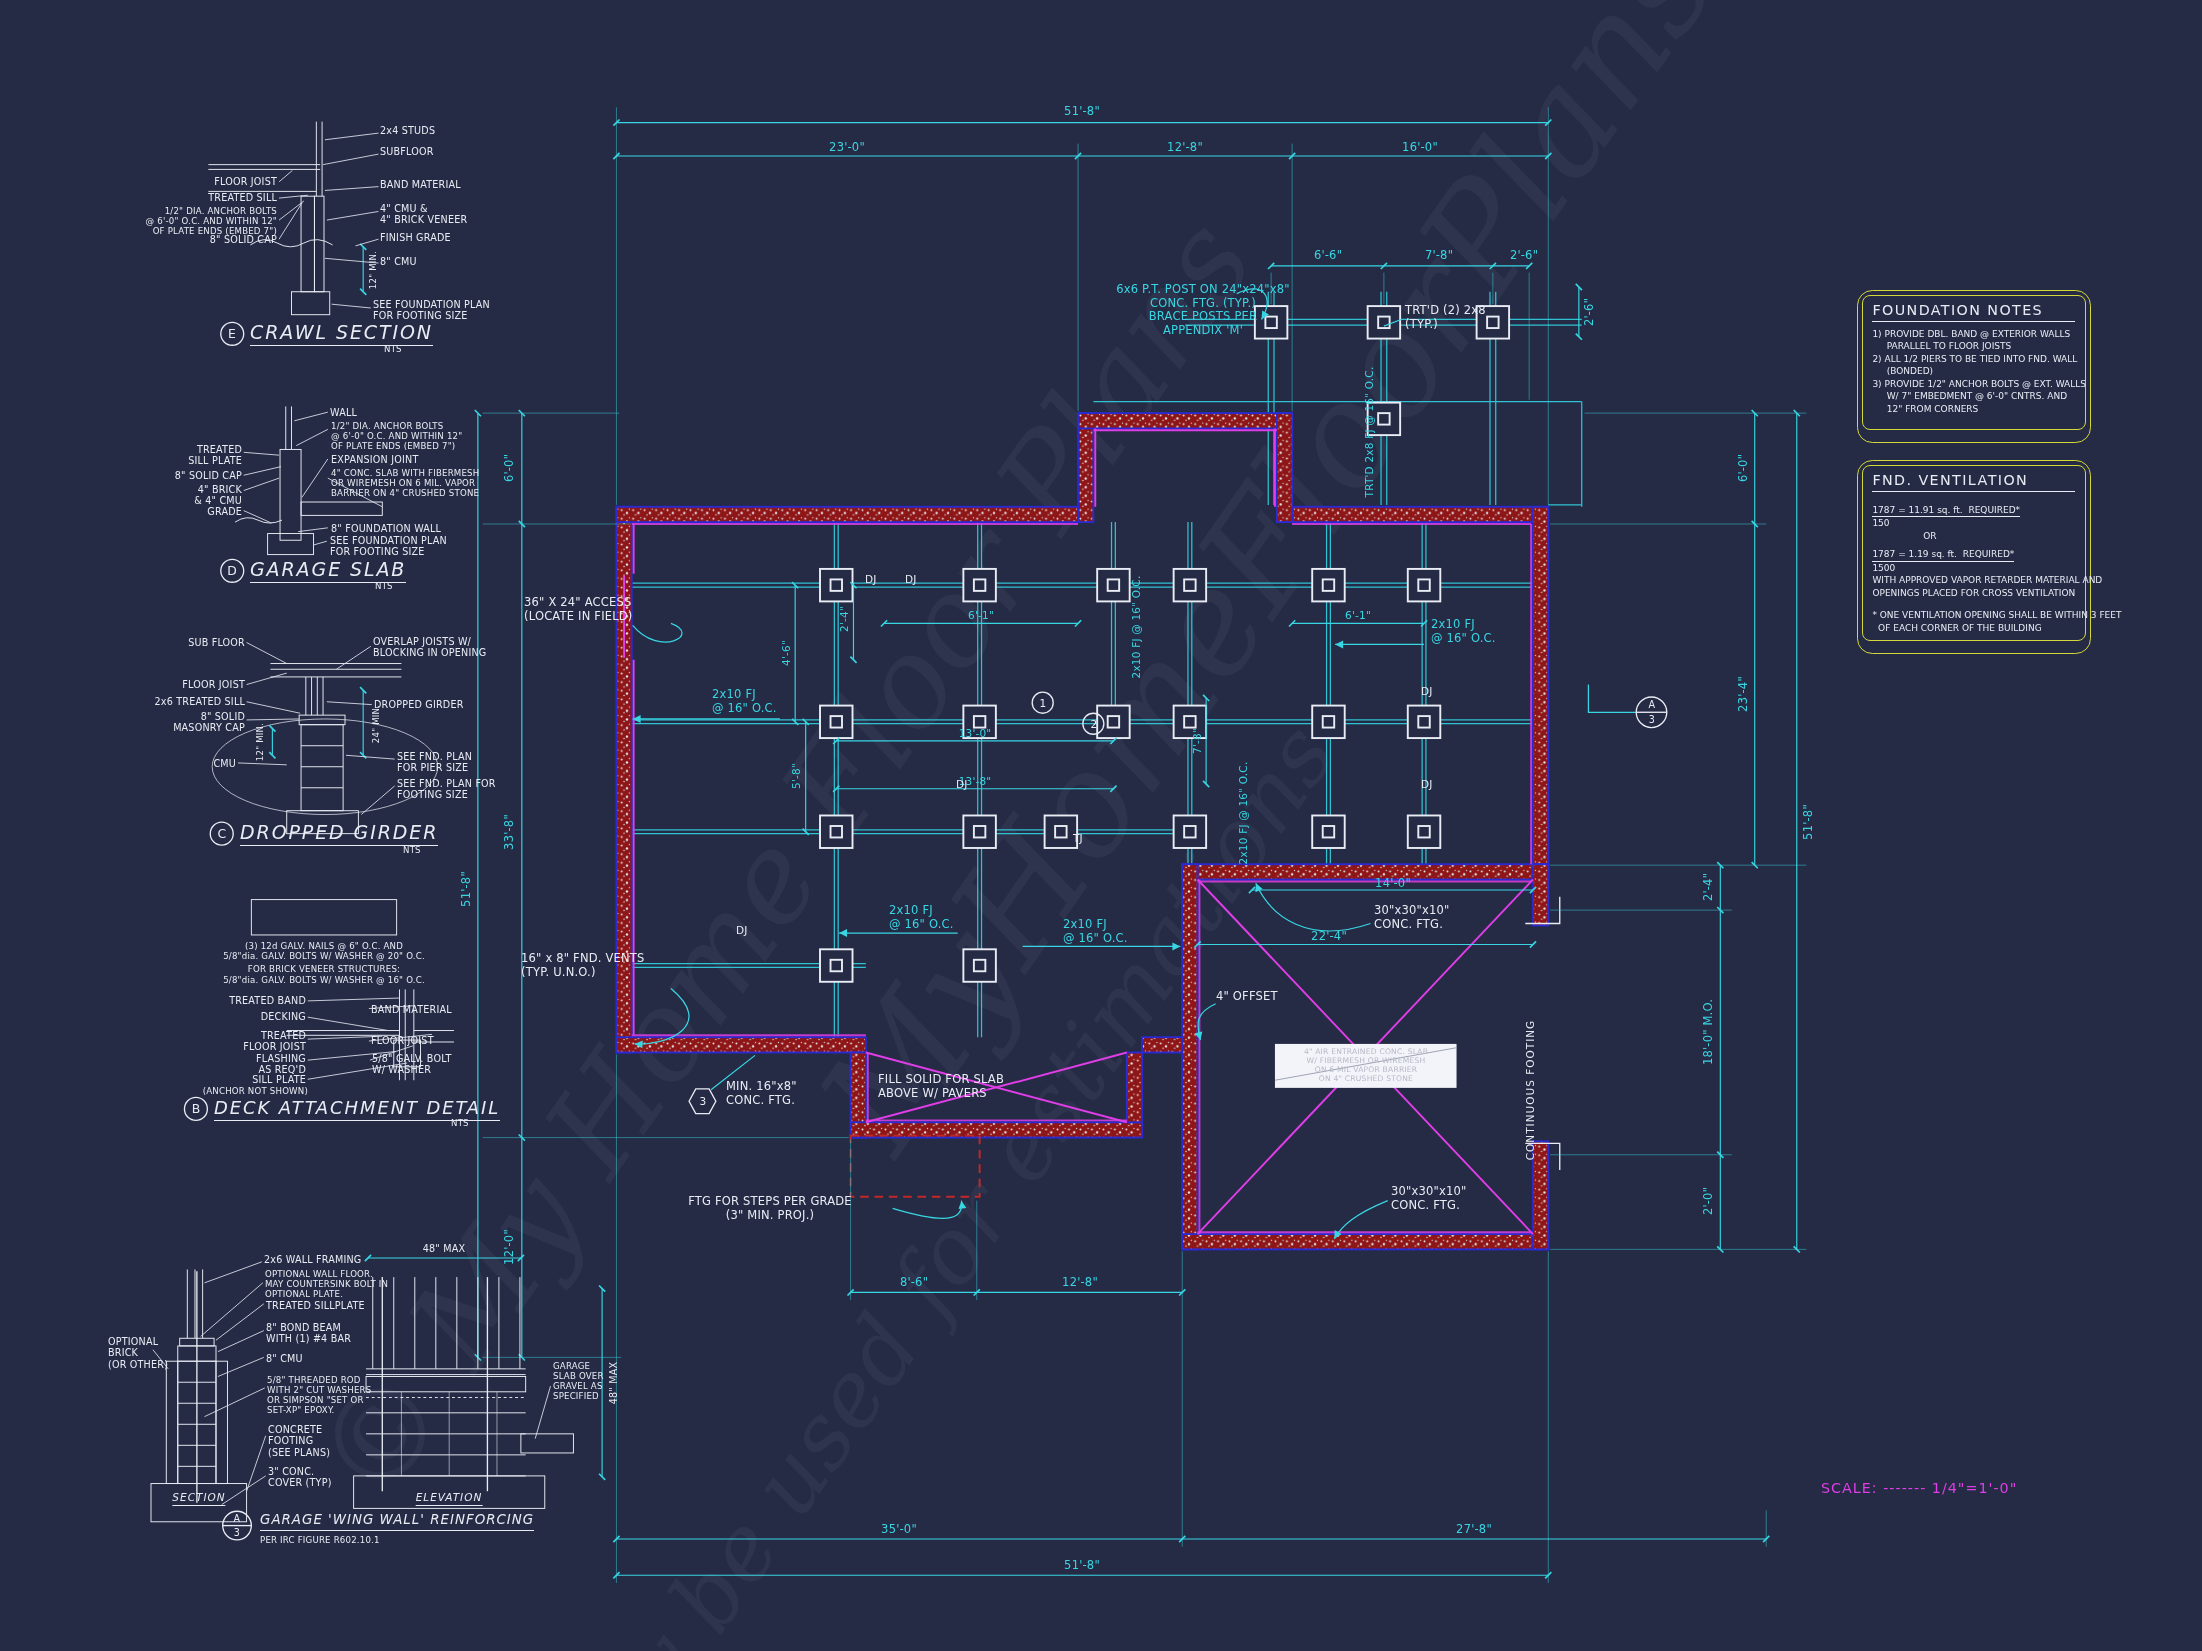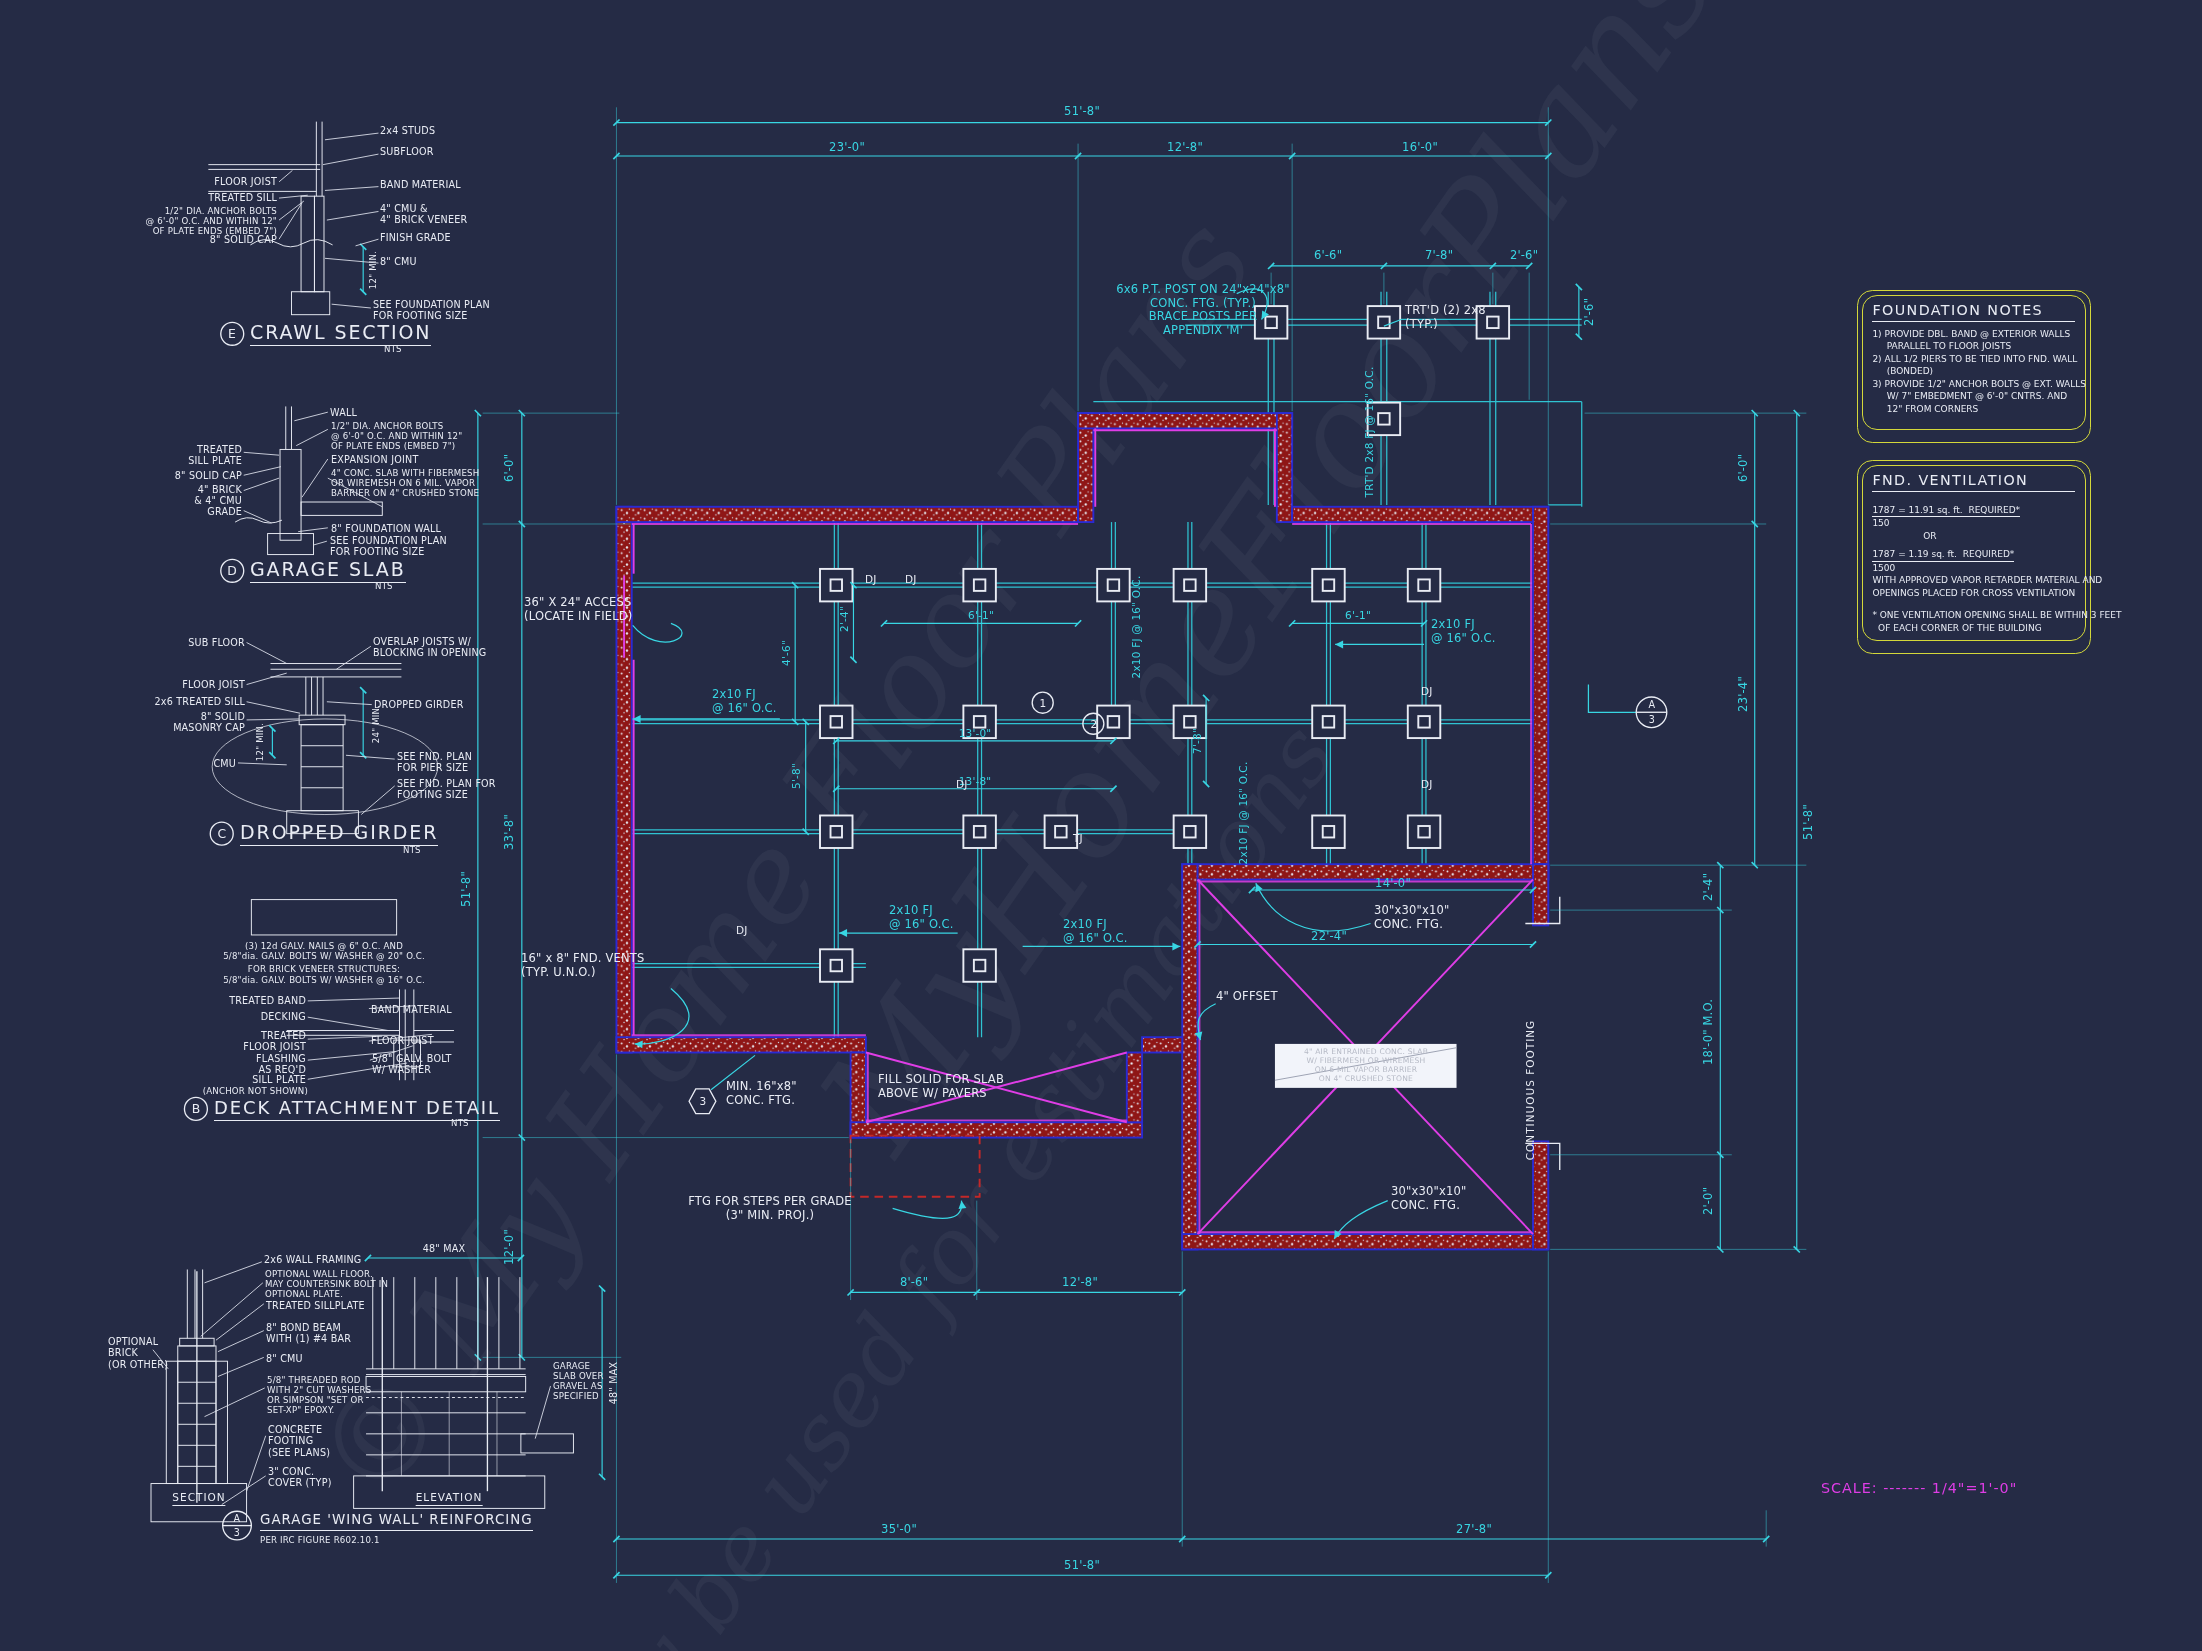--- a/index.html
+++ b/index.html
@@ -7,37 +7,37 @@
          font-family:"DejaVu Sans",sans-serif;}
   .t{position:absolute;color:#e9ecf4;font-size:10.5px;line-height:1.18;white-space:pre-line;letter-spacing:0.2px;z-index:3;}
   .cy{color:#38d6e3;}
   .gy{color:#b0b5c4;}
   .s8{font-size:7.6px;}.s9{font-size:8.6px;}.s10{font-size:9.6px;}.s11{font-size:10.5px;}
   .s12{font-size:11.5px;}.s13{font-size:12.4px;}.s14{font-size:13.4px;}.s19{font-size:18px;}.s20{font-size:19px;}
   .c{transform:translateX(-50%);text-align:center;}
   .ra{transform:translateX(-100%);text-align:right;}
   .vr{transform:translate(-50%,-50%) rotate(-90deg);white-space:nowrap;text-align:center;}
   .mk{transform:translate(-50%,-50%);text-align:center;}
-  .u{border-bottom:1.9px solid #e9ecf4;padding-bottom:1.9px;letter-spacing:1.9px;}
+  .u{border-bottom:1.9px solid #e9ecf4;padding-bottom:1.9px;letter-spacing:1.9px;font-style:italic;}
   .wm{position:absolute;color:rgba(225,230,245,0.05);font-family:"DejaVu Serif",serif;
       font-style:italic;white-space:nowrap;z-index:1;transform:translate(-50%,-50%) rotate(-55deg);}
   svg.lines{position:absolute;left:0;top:0;z-index:2;}
   .wl{fill:url(#stip);stroke:#2a2ad2;stroke-width:2;}
   .m{stroke:#df3de6;stroke-width:2;fill:none;}
   .g{stroke:#2fc3d2;stroke-width:1.3;fill:none;}
   .dim{stroke:#38d6e3;stroke-width:1.2;fill:none;}
   .ext{stroke:#38d6e3;stroke-width:.9;opacity:.55;}
   .ldr{stroke:#38d6e3;stroke-width:1.3;fill:none;}
   .wldr{stroke:#dfe3ee;stroke-width:1;fill:none;opacity:.9;}
   .wt{stroke:#e9ecf4;fill:none;stroke-width:1.4;}
   .wt1{stroke:#e9ecf4;fill:none;stroke-width:1;}
   .rd{stroke:#c32828;stroke-width:2;stroke-dasharray:9 6;fill:none;}
   #pier rect{fill:#252b45;stroke:#e9ecf4;stroke-width:2;}
   .nbox{position:absolute;border:1.9px solid #d4d83a;border-radius:15.3px;padding:3.8px;z-index:3;}
-  .nboxin{border:1.9px solid #d4d83a;border-radius:15px;padding:6.7px 9.6px 8.6px 9.6px;height:calc(100% - 7.6px);box-sizing:border-box;}
+  .nboxin{border:1.9px solid #d4d83a;border-radius:8px;padding:6.7px 9.6px 8.6px 9.6px;height:calc(100% - 7.6px);box-sizing:border-box;}
   .ntitle{color:#e9ecf4;font-size:14.3px;letter-spacing:1.4px;border-bottom:1.9px solid #e9ecf4;padding-bottom:2.9px;margin-bottom:5.7px;}
   .nline{color:#e9ecf4;font-size:9px;line-height:12.4px;white-space:pre;}
   .fr{border-bottom:1.4px solid #e9ecf4;display:inline-block;}
   .tblock{position:absolute;z-index:3;}
   .mtitle{color:#df3de6;font-size:36px;letter-spacing:3.8px;border-bottom:2.9px solid #df3de6;padding-bottom:2.9px;display:inline-block;}
   .mscale{color:#df3de6;font-size:14.3px;letter-spacing:1px;margin-top:5.7px;}
 </style>
 </head>
 <body>
 

